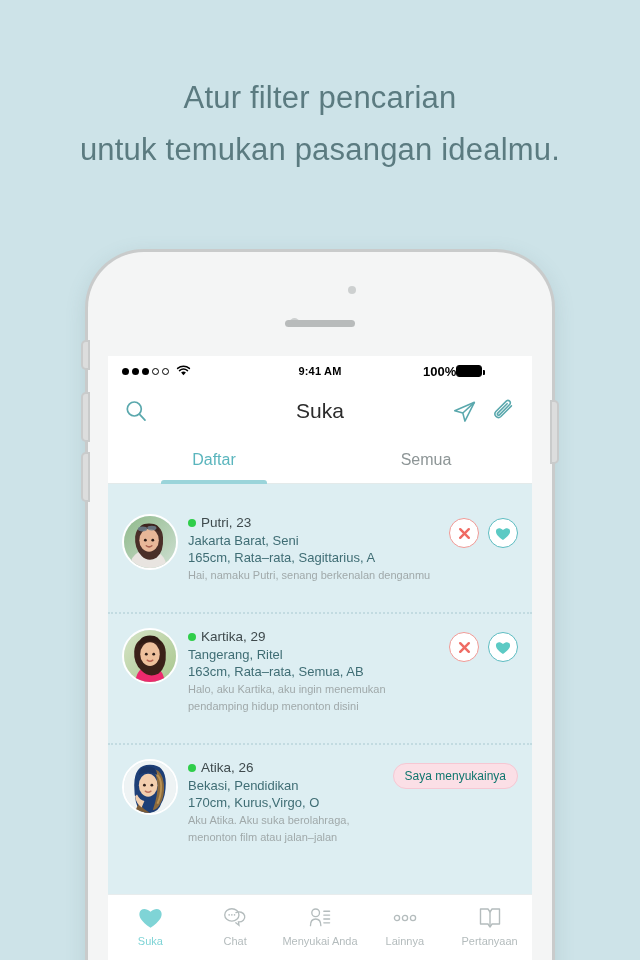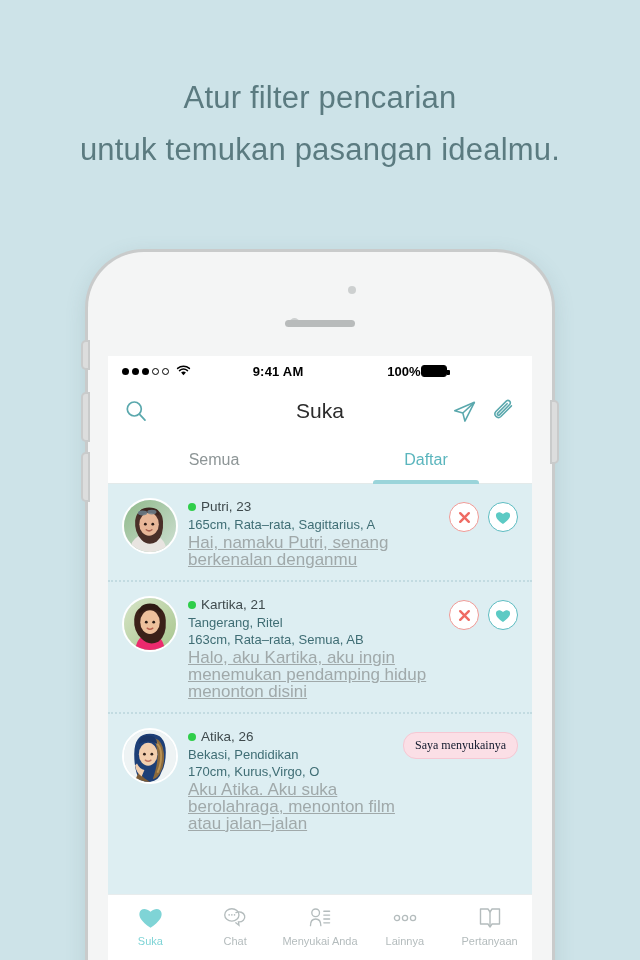--- a/index.html
+++ b/index.html
@@ -101,22 +101,22 @@
     color: #000;
     background: #fff;
   }
   .sb-left { display: flex; align-items: center; gap: 3px; width: 33%; }
   .dot-f, .dot-e {
     width: 7px; height: 7px; border-radius: 50%;
   }
   .dot-f { background: #000; }
   .dot-e { background: transparent; border: 1.2px solid #000; width: 7px; height: 7px; }
   .wifi { margin-left: 4px; display: inline-block; }
-  .sb-center { width: 34%; text-align: left; font-size: 13px; letter-spacing: 0.2px; }
-  .sb-right { width: 33%; display: flex; align-items: center; justify-content: flex-start; }
+  .sb-center { width: 34%; text-align: center; font-size: 11px; letter-spacing: 0.2px; }
+  .sb-right { width: 33%; display: flex; align-items: center; justify-content: center; }
   .battery {
     width: 26px; height: 12px;
     border: 1.4px solid #000;
     border-radius: 3px;
     position: relative;
     display: flex;
     align-items: center;
   }
   .battery::after {
     content: "";
@@ -183,20 +183,21 @@
   .list {
     background: #ddeef2;
     height: 410px;
     overflow: hidden;
   }
   .row {
     display: flex;
     padding: 14px 14px 12px 14px;
     align-items: flex-start;
     position: relative;
+    margin-top: 16px;
   }
   .row + .row { border-top: 2px dotted #c2dbe1; }
   .avatar {
     width: 56px; height: 56px;
     border-radius: 50%;
     flex: 0 0 56px;
     margin-right: 10px;
     border: 2px solid #fff;
     overflow: hidden;
     position: relative;
@@ -216,25 +217,24 @@
     border-radius: 50%;
     background: #2fce4a;
     flex: 0 0 8px;
   }
   .meta {
     font-size: 13px;
     color: #3f6d74;
     line-height: 17px;
   }
   .bio {
-    font-size: 17px;
+    font-size: 11px;
     color: #a0a9aa;
     line-height: 17px;
     margin-top: 1px;
-    text-decoration: underline;
   }
   .actions {
     display: flex;
     gap: 9px;
     align-items: flex-start;
     padding-top: 4px;
     margin-left: 6px;
   }
   .act {
     width: 30px; height: 30px;
@@ -244,26 +244,25 @@
     align-items: center;
     justify-content: center;
   }
   .act.no  { border: 1.6px solid #f09a96; }
   .act.yes { border: 1.6px solid #5cbcc1; }
   .badge-liked {
     margin-top: 4px;
     margin-left: 6px;
     background: #fbdfe6;
     border: 1px solid #f6c7d3;
-    color: #0f172a;
+    color: #0f766e;
     font-size: 12px;
     padding: 5px 11px;
     border-radius: 13px;
     white-space: nowrap;
-    font-family: Liberation Serif, serif;
   }
 
   
   .tabbar {
     height: 62px;
     background: #fff;
     border-top: 1px solid #e8eced;
     display: flex;
     align-items: center;
   }
@@ -343,25 +342,25 @@
         </span>
         <span>
           <svg class="icon-teal" width="25" height="25" viewBox="0 0 24 24" fill="none" stroke="#5aa8ad" stroke-width="1.5" stroke-linecap="round">
             <path d="M19.6 6.6 L9.5 16.8 a3.4 3.4 0 0 1-4.8-4.8 L14.9 1.8 a2.3 2.3 0 0 1 3.2 3.2 L8.1 15.2 a1.1 1.1 0 0 1-1.6-1.6 L15.5 4.5"></path>
           </svg>
         </span>
       </div>
     </div>
 
     <div class="tabs">
+      <div class="tab active">
+        <span>Daftar</span>
+      </div>
       <div class="tab">
         <span>Semua</span>
-      </div>
-      <div class="tab active">
-        <span>Daftar</span>
       </div>
     </div>
 
     <div class="list">
 
       <div class="row">
         <div class="avatar">
           <svg viewBox="0 0 56 56">
             <defs>
               <linearGradient id="bg1" x1="0" y1="0" x2="1" y2="1">
@@ -379,20 +378,21 @@
             <circle cx="23" cy="26" r="1.5" fill="#2a1a15"></circle>
             <circle cx="31" cy="26" r="1.5" fill="#2a1a15"></circle>
             <path d="M24 32 q3 2.5 6 0" stroke="#a8604f" stroke-width="1.6" fill="none" stroke-linecap="round"></path>
           </svg>
         </div>
         <div class="info">
           <div class="name-line">
             <span class="online-dot"></span>
             <span>Putri, 23</span>
           </div>
+          <div class="meta">Jakarta Barat, Seni</div>
           <div class="meta">165cm, Rata–rata, Sagittarius, A</div>
           <div class="bio">Hai, namaku Putri, senang berkenalan denganmu</div>
         </div>
         <div class="actions">
           <div class="act no">
             <svg width="15" height="15" viewBox="0 0 16 16" stroke="#ef6b63" stroke-width="2.6" stroke-linecap="round">
               <line x1="3.4" y1="3.4" x2="12.6" y2="12.6"></line>
               <line x1="12.6" y1="3.4" x2="3.4" y2="12.6"></line>
             </svg>
           </div>
@@ -419,21 +419,21 @@
             <ellipse cx="28" cy="26" rx="10.5" ry="12.8" fill="#eec09c"></ellipse>
             <path d="M16 17 q12-9 24-1 q-1-10-12-10 q-12 0-12 11z" fill="#2e1a13"></path>
             <circle cx="24" cy="26" r="1.5" fill="#2a1a15"></circle>
             <circle cx="32" cy="26" r="1.5" fill="#2a1a15"></circle>
             <path d="M25 32.5 q3 2.5 6 0" stroke="#b9604f" stroke-width="1.6" fill="none" stroke-linecap="round"></path>
           </svg>
         </div>
         <div class="info">
           <div class="name-line">
             <span class="online-dot"></span>
-            <span>Kartika, 21</span>
+            <span>Kartika, 29</span>
           </div>
           <div class="meta">Tangerang, Ritel</div>
           <div class="meta">163cm, Rata–rata, Semua, AB</div>
           <div class="bio">Halo, aku Kartika, aku ingin menemukan pendamping hidup menonton disini</div>
         </div>
         <div class="actions">
           <div class="act no">
             <svg width="15" height="15" viewBox="0 0 16 16" stroke="#ef6b63" stroke-width="2.6" stroke-linecap="round">
               <line x1="3.4" y1="3.4" x2="12.6" y2="12.6"></line>
               <line x1="12.6" y1="3.4" x2="3.4" y2="12.6"></line>

